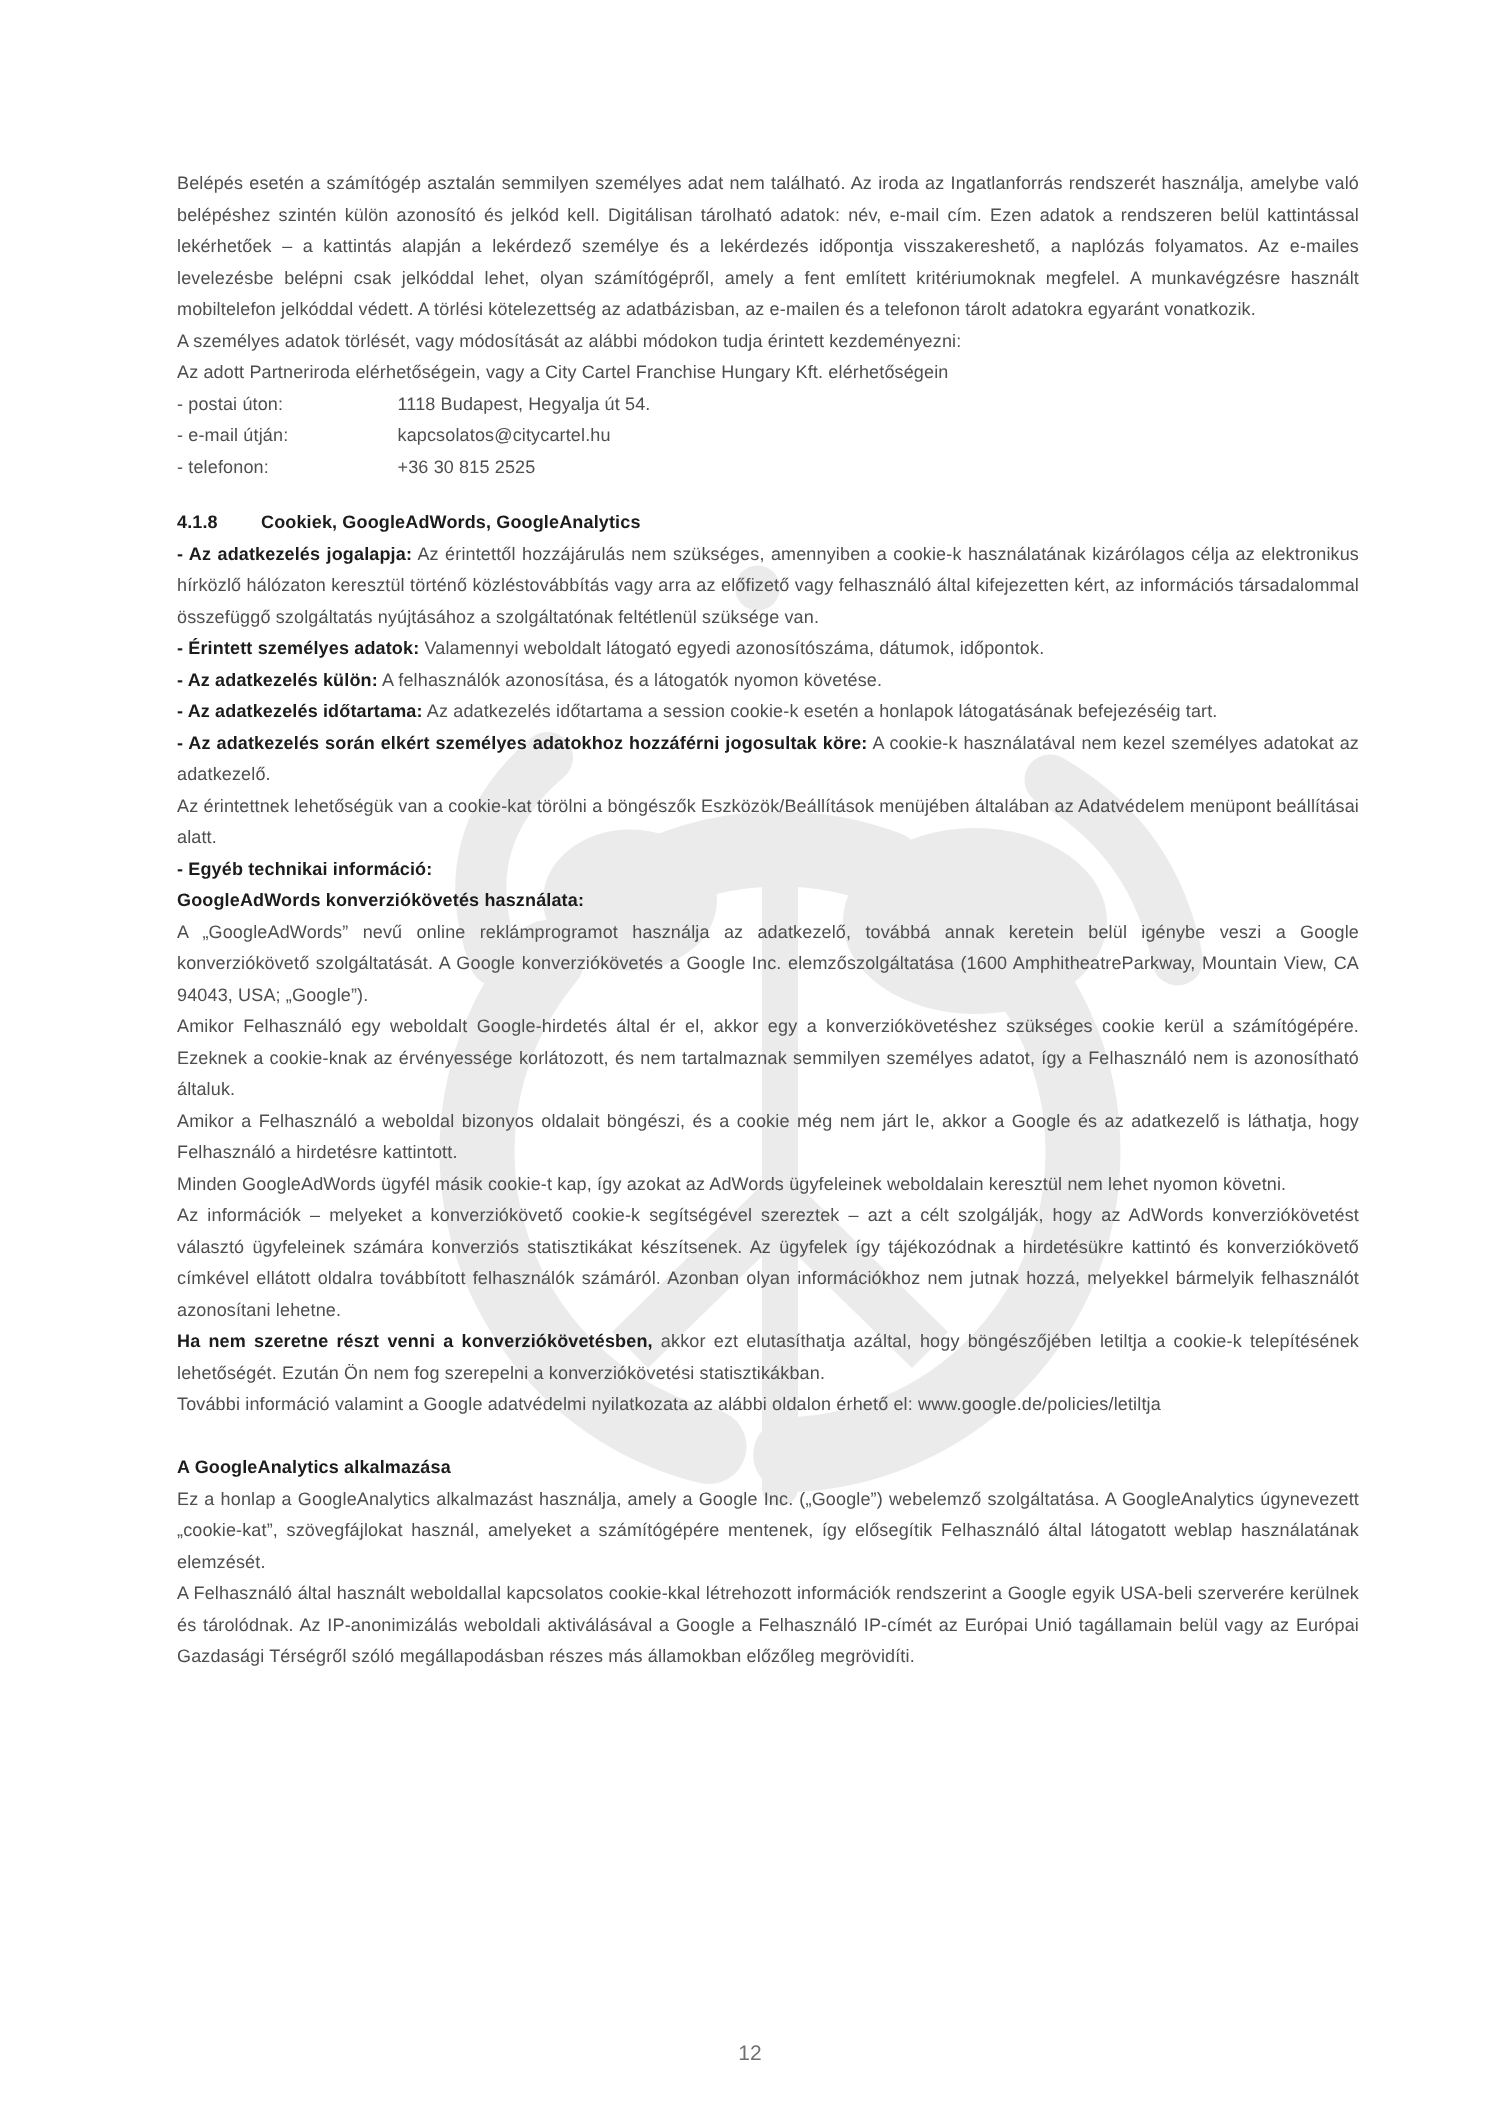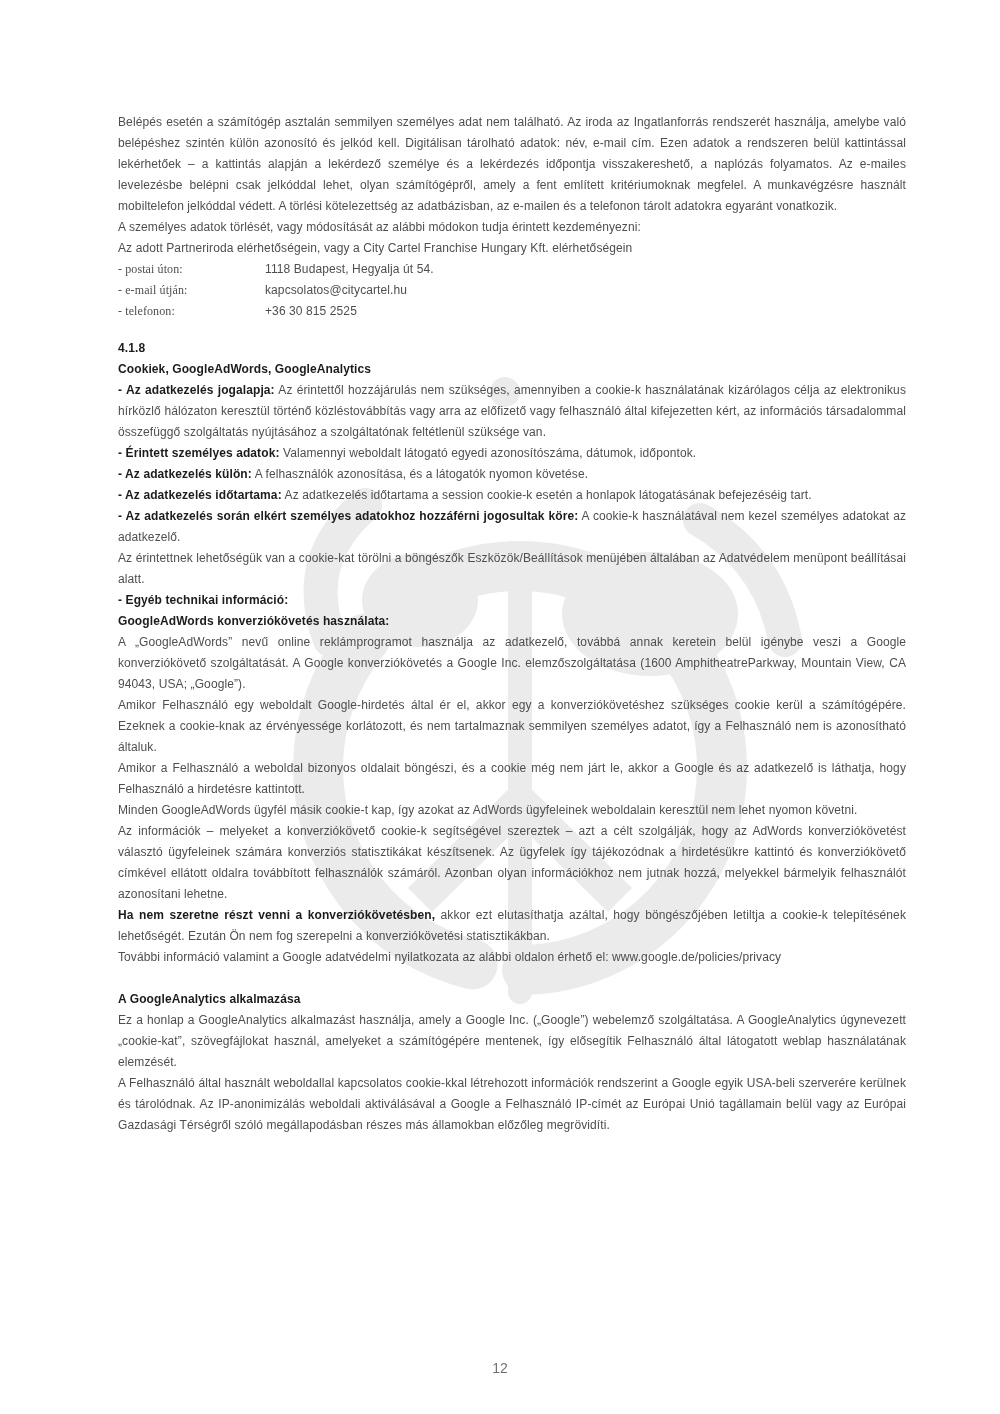--- a/index.html
+++ b/index.html
@@ -31,24 +31,24 @@
     top:112px;
     z-index:1;
     color:var(--text);
     font-size:12px;
     line-height:21px;
     letter-spacing:0.1px;
   }
   p.para{margin:0;}
   .just{text-align:justify;}
   .b{color:var(--bold);font-weight:bold;}
-  .heading{display:flex;margin:0;color:var(--bold);font-weight:bold;flex-direction:column;}
+  .heading{display:flex;margin:0;color:var(--bold);font-weight:bold;}
   .heading .num{width:56px;flex:none;}
   .contact-row{display:flex;}
-  .contact-row .label{width:147px;flex:none;font-family:Liberation Serif, serif;}
+  .contact-row .label{width:147px;flex:none;}
   .spacer{width:100%;}
   .page-number{
     position:absolute;
     left:0; right:0;
     top:1312px;
     text-align:center;
     color:var(--muted);
     font-size:14px;
     z-index:1;
     margin-top:48px;
@@ -103,21 +103,21 @@
       <p class="para just"><span class="b">- Az adatkezelés során elkért személyes adatokhoz hozzáférni jogosultak köre:</span><span> A cookie-k használatával nem kezel személyes adatokat az adatkezelő.</span></p>
       <p class="para just"><span>Az érintettnek lehetőségük van a cookie-kat törölni a böngészők Eszközök/Beállítások menüjében általában az Adatvédelem menüpont beállításai alatt.</span></p>
       <p class="para"><span class="b">- Egyéb technikai információ:</span></p>
       <p class="para"><span class="b">GoogleAdWords konverziókövetés használata:</span></p>
       <p class="para just"><span>A „GoogleAdWords” nevű online reklámprogramot használja az adatkezelő, továbbá annak keretein belül igénybe veszi a Google konverziókövető szolgáltatását. A Google konverziókövetés a Google Inc. elemzőszolgáltatása (1600 AmphitheatreParkway, Mountain View, CA 94043, USA; „Google”).</span></p>
       <p class="para just"><span>Amikor Felhasználó egy weboldalt Google-hirdetés által ér el, akkor egy a konverziókövetéshez szükséges cookie kerül a számítógépére. Ezeknek a cookie-knak az érvényessége korlátozott, és nem tartalmaznak semmilyen személyes adatot, így a Felhasználó nem is azonosítható általuk.</span></p>
       <p class="para just"><span>Amikor a Felhasználó a weboldal bizonyos oldalait böngészi, és a cookie még nem járt le, akkor a Google és az adatkezelő is láthatja, hogy Felhasználó a hirdetésre kattintott.</span></p>
       <p class="para just"><span>Minden GoogleAdWords ügyfél másik cookie-t kap, így azokat az AdWords ügyfeleinek weboldalain keresztül nem lehet nyomon követni.</span></p>
       <p class="para just"><span>Az információk – melyeket a konverziókövető cookie-k segítségével szereztek – azt a célt szolgálják, hogy az AdWords konverziókövetést választó ügyfeleinek számára konverziós statisztikákat készítsenek. Az ügyfelek így tájékozódnak a hirdetésükre kattintó és konverziókövető címkével ellátott oldalra továbbított felhasználók számáról. Azonban olyan információkhoz nem jutnak hozzá, melyekkel bármelyik felhasználót azonosítani lehetne.</span></p>
       <p class="para just"><span class="b">Ha nem szeretne részt venni a konverziókövetésben,</span><span> akkor ezt elutasíthatja azáltal, hogy böngészőjében letiltja a cookie-k telepítésének lehetőségét. Ezután Ön nem fog szerepelni a konverziókövetési statisztikákban.</span></p>
-      <p class="para just"><span>További információ valamint a Google adatvédelmi nyilatkozata az alábbi oldalon érhető el: www.google.de/policies/privacy</span></p>
+      <p class="para just"><span>További információ valamint a Google adatvédelmi nyilatkozata az alábbi oldalon érhető el: www.google.de/policies/letiltja</span></p>
       <div class="spacer" style="height: 21px;"></div>
       <p class="para"><span class="b">A GoogleAnalytics alkalmazása</span></p>
       <p class="para just"><span>Ez a honlap a GoogleAnalytics alkalmazást használja, amely a Google Inc. („Google”) webelemző szolgáltatása. A GoogleAnalytics úgynevezett „cookie-kat”, szövegfájlokat használ, amelyeket a számítógépére mentenek, így elősegítik Felhasználó által látogatott weblap használatának elemzését.</span></p>
       <p class="para just"><span>A Felhasználó által használt weboldallal kapcsolatos cookie-kkal létrehozott információk rendszerint a Google egyik USA-beli szerverére kerülnek és tárolódnak. Az IP-anonimizálás weboldali aktiválásával a Google a Felhasználó IP-címét az Európai Unió tagállamain belül vagy az Európai Gazdasági Térségről szóló megállapodásban részes más államokban előzőleg megrövidíti.</span></p>
     </div>
 
   <div class="page-number">12</div>
 
 </div>
 

